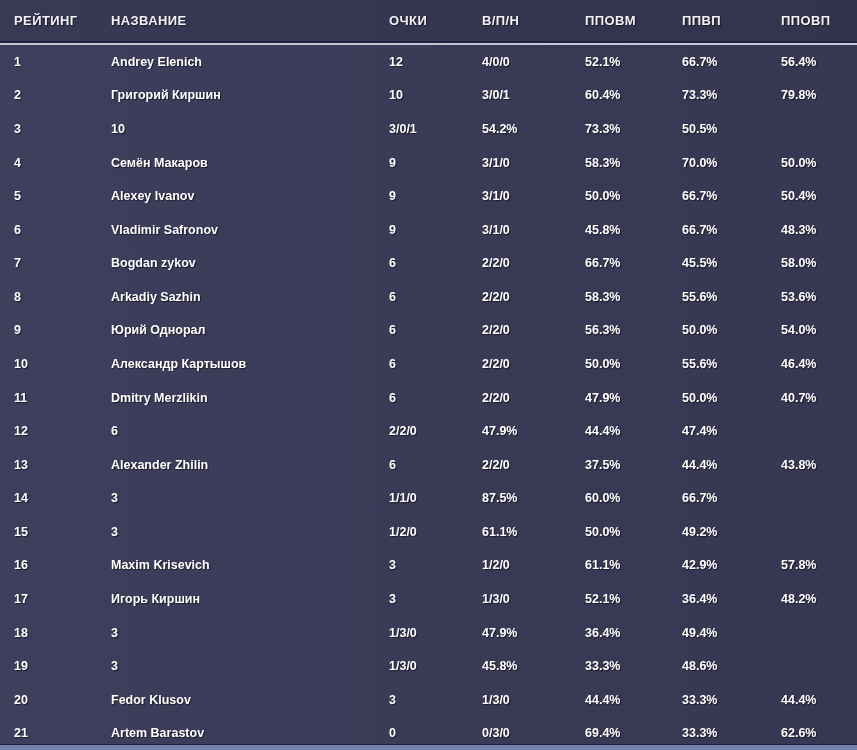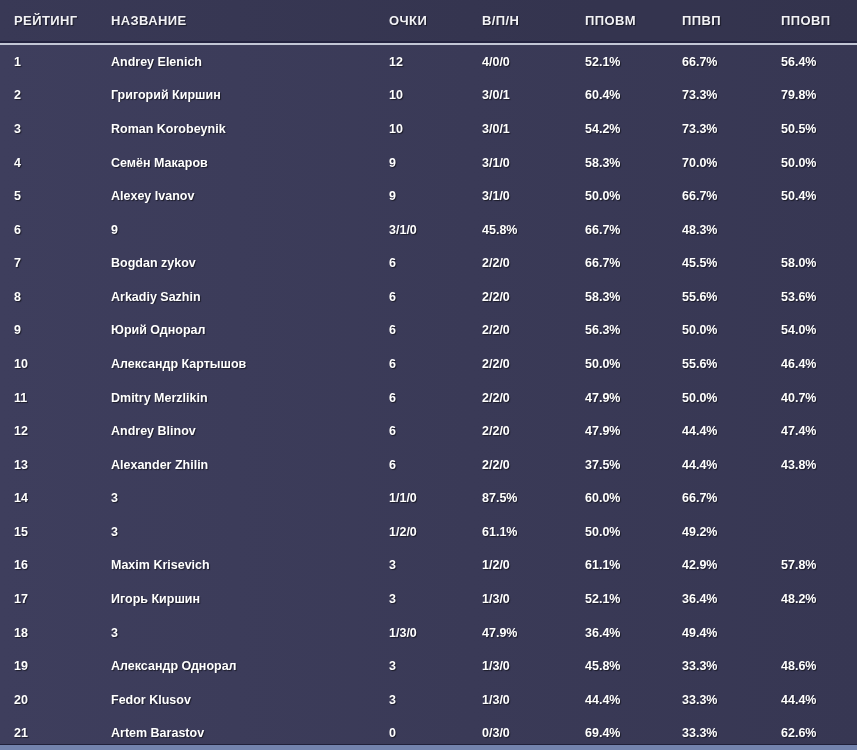--- a/index.html
+++ b/index.html
@@ -99,21 +99,20 @@
       <div class="cell">Григорий Киршин</div>
       <div class="cell">10</div>
       <div class="cell">3/0/1</div>
       <div class="cell">60.4%</div>
       <div class="cell">73.3%</div>
       <div class="cell">79.8%</div>
     </div>
 
     <div class="grid-row data-row">
       <div class="cell">3</div>
-      <div class="cell">Roman Korobeynik</div>
       <div class="cell">10</div>
       <div class="cell">3/0/1</div>
       <div class="cell">54.2%</div>
       <div class="cell">73.3%</div>
       <div class="cell">50.5%</div>
     </div>
 
     <div class="grid-row data-row">
       <div class="cell">4</div>
       <div class="cell">Семён Макаров</div>
@@ -129,20 +128,21 @@
       <div class="cell">Alexey Ivanov</div>
       <div class="cell">9</div>
       <div class="cell">3/1/0</div>
       <div class="cell">50.0%</div>
       <div class="cell">66.7%</div>
       <div class="cell">50.4%</div>
     </div>
 
     <div class="grid-row data-row">
       <div class="cell">6</div>
+      <div class="cell">Vladimir Safronov</div>
       <div class="cell">9</div>
       <div class="cell">3/1/0</div>
       <div class="cell">45.8%</div>
       <div class="cell">66.7%</div>
       <div class="cell">48.3%</div>
     </div>
 
     <div class="grid-row data-row">
       <div class="cell">7</div>
       <div class="cell">Bogdan zykov</div>
@@ -188,21 +188,20 @@
       <div class="cell">Dmitry Merzlikin</div>
       <div class="cell">6</div>
       <div class="cell">2/2/0</div>
       <div class="cell">47.9%</div>
       <div class="cell">50.0%</div>
       <div class="cell">40.7%</div>
     </div>
 
     <div class="grid-row data-row">
       <div class="cell">12</div>
-      <div class="cell">Andrey Blinov</div>
       <div class="cell">6</div>
       <div class="cell">2/2/0</div>
       <div class="cell">47.9%</div>
       <div class="cell">44.4%</div>
       <div class="cell">47.4%</div>
     </div>
 
     <div class="grid-row data-row">
       <div class="cell">13</div>
       <div class="cell">Alexander Zhilin</div>
@@ -255,21 +254,20 @@
       <div class="cell">18</div>
       <div class="cell">3</div>
       <div class="cell">1/3/0</div>
       <div class="cell">47.9%</div>
       <div class="cell">36.4%</div>
       <div class="cell">49.4%</div>
     </div>
 
     <div class="grid-row data-row">
       <div class="cell">19</div>
-      <div class="cell">Александр Однорал</div>
       <div class="cell">3</div>
       <div class="cell">1/3/0</div>
       <div class="cell">45.8%</div>
       <div class="cell">33.3%</div>
       <div class="cell">48.6%</div>
     </div>
 
     <div class="grid-row data-row">
       <div class="cell">20</div>
       <div class="cell">Fedor Klusov</div>

